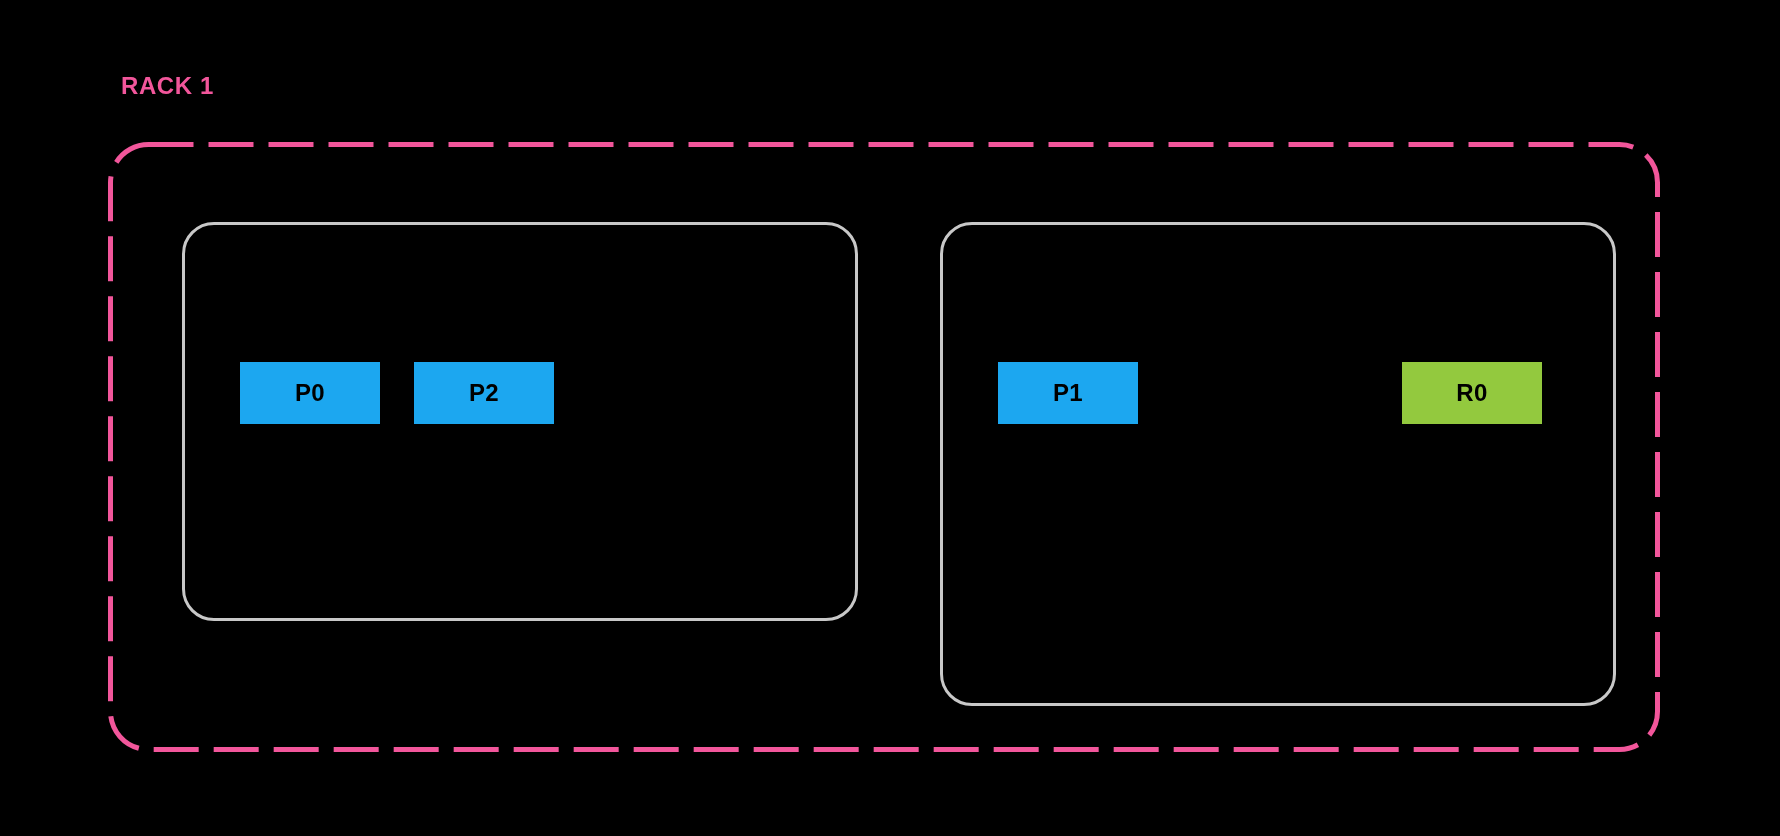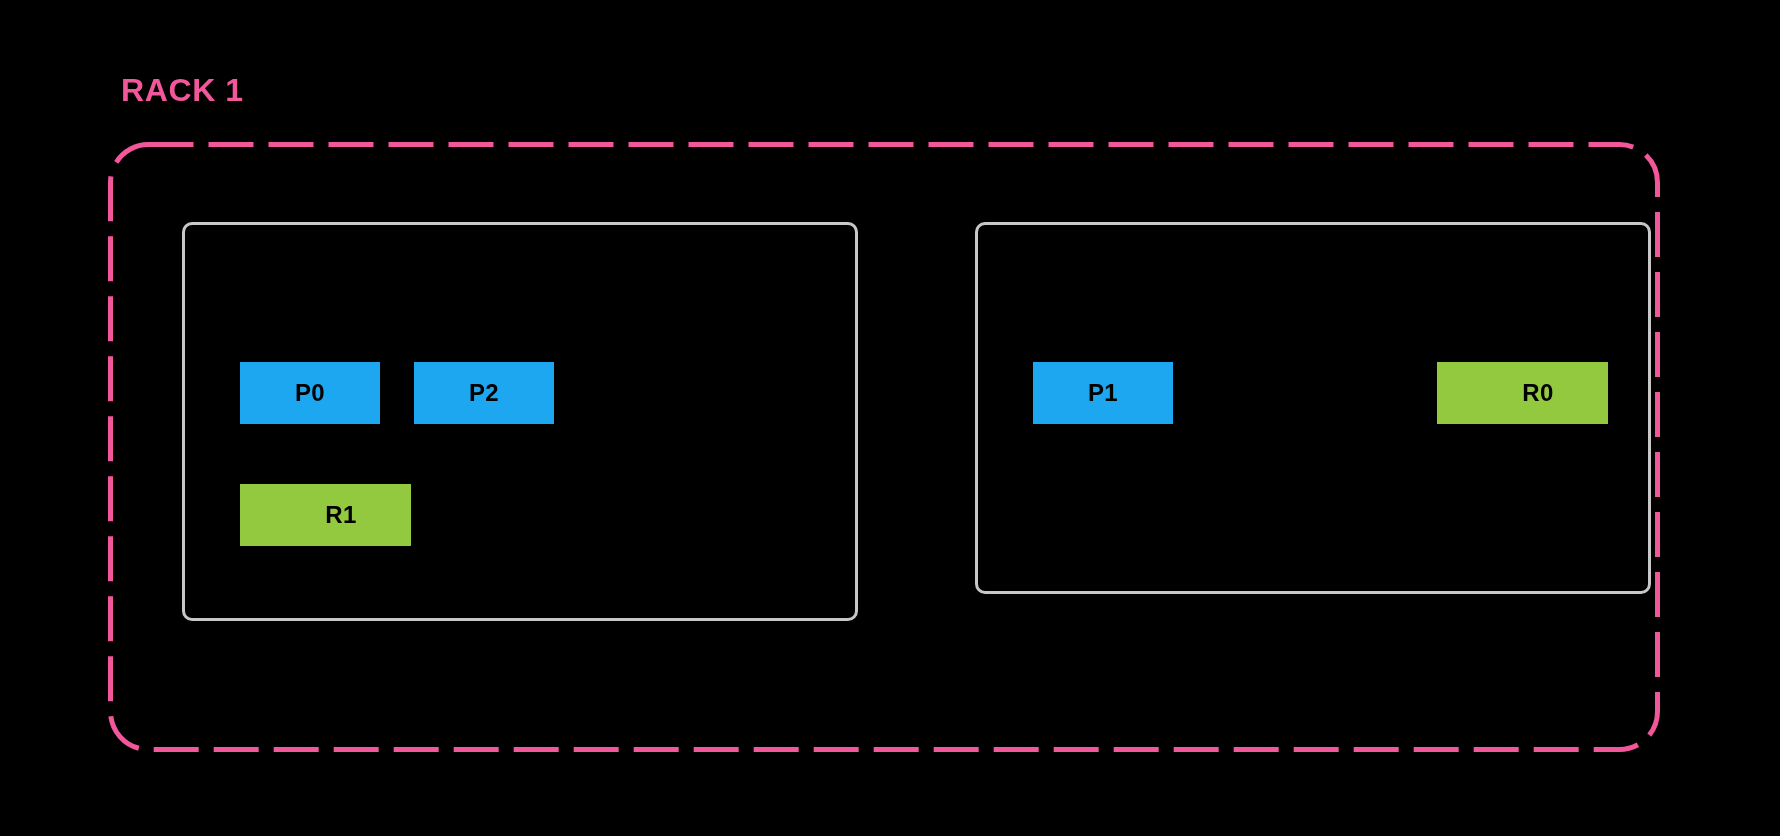--- a/index.html
+++ b/index.html
@@ -17,21 +17,21 @@
     height: 836px;
     background: #000000;
     overflow: hidden;
   }
 
   
   .rack-label {
     position: absolute;
     left: 121px;
     top: 74px;
-    font-size: 32px;
+    font-size: 24px;
     font-weight: bold;
     letter-spacing: 0.6px;
     color: #F2569B;
     white-space: nowrap;
     line-height: 1;
   }
 
   
   .rack-boundary {
     position: absolute;
@@ -46,25 +46,25 @@
     width: 100%;
     height: 100%;
     overflow: visible;
   }
 
   
   .node-panel {
     position: absolute;
     box-sizing: border-box;
     border: 3px solid #C8C8C8;
-    border-radius: 10px;
+    border-radius: 32px;
     background: transparent;
   }
   .node-panel.panel-a { left: 182px; top: 222px; width: 676px; height: 399px; }
-  .node-panel.panel-b { left: 975px; top: 222px; width: 676px; height: 372px; }
+  .node-panel.panel-b { left: 940px; top: 222px; width: 676px; height: 484px; }
 
   .panel-inner {
     position: relative;
     width: 100%;
     height: 100%;
   }
 
   
   .shard {
     position: absolute;
@@ -74,21 +74,21 @@
     align-items: center;
     justify-content: center;
     font-size: 24px;
     font-weight: bold;
     color: #000000;
     letter-spacing: 0.3px;
     line-height: 1;
     user-select: none;
   }
   .shard.primary  { background: #1CA7F0; }
-  .shard.replica  { background: #93C93E; padding-left: 31px; }
+  .shard.replica  { background: #93C93E; }
 
   
   .col-0 { left: 55px; }
   .col-1 { left: 229px; }
   .col-2 { left: 403px; }
   .col-3 { left: 459px; }
 
   
   .row-0 { top: 137px; }
   .row-1 { top: 259px; }
@@ -107,23 +107,20 @@
   </div>
 
   <div class="node-panel panel-a">
     <div class="panel-inner">
         <div class="shard primary col-0 row-0">
           <span>P0</span>
         </div>
         <div class="shard primary col-1 row-0">
           <span>P2</span>
         </div>
-        <div class="shard replica col-0 row-1">
-          <span>R1</span>
-        </div>
       </div>
   </div>
 
   <div class="node-panel panel-b">
     <div class="panel-inner">
         <div class="shard primary col-0 row-0">
           <span>P1</span>
         </div>
         <div class="shard replica col-3 row-0">
           <span>R0</span>

